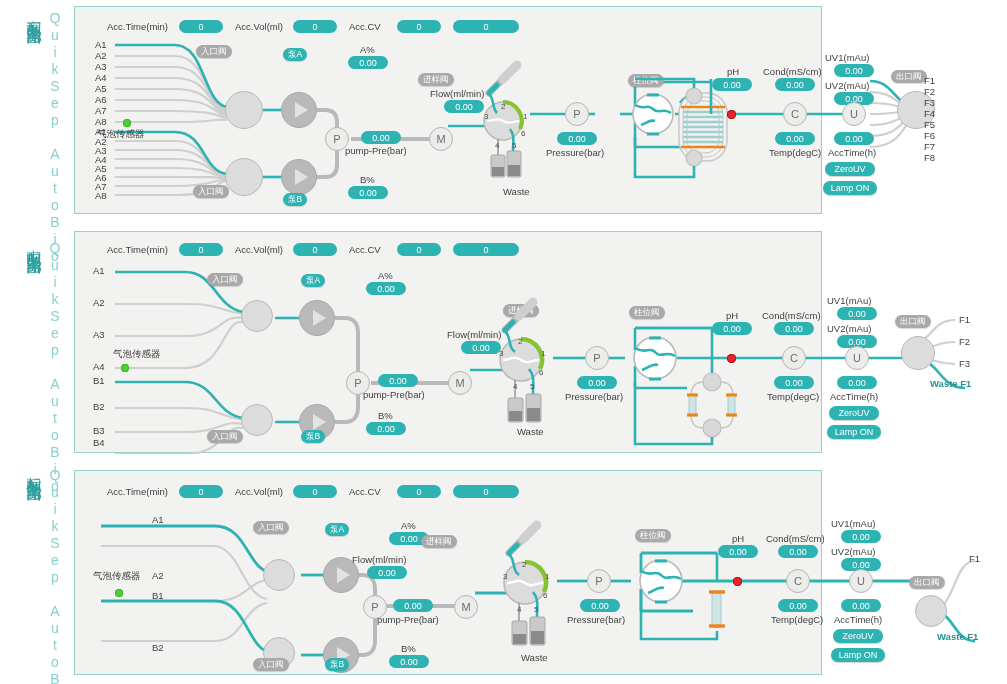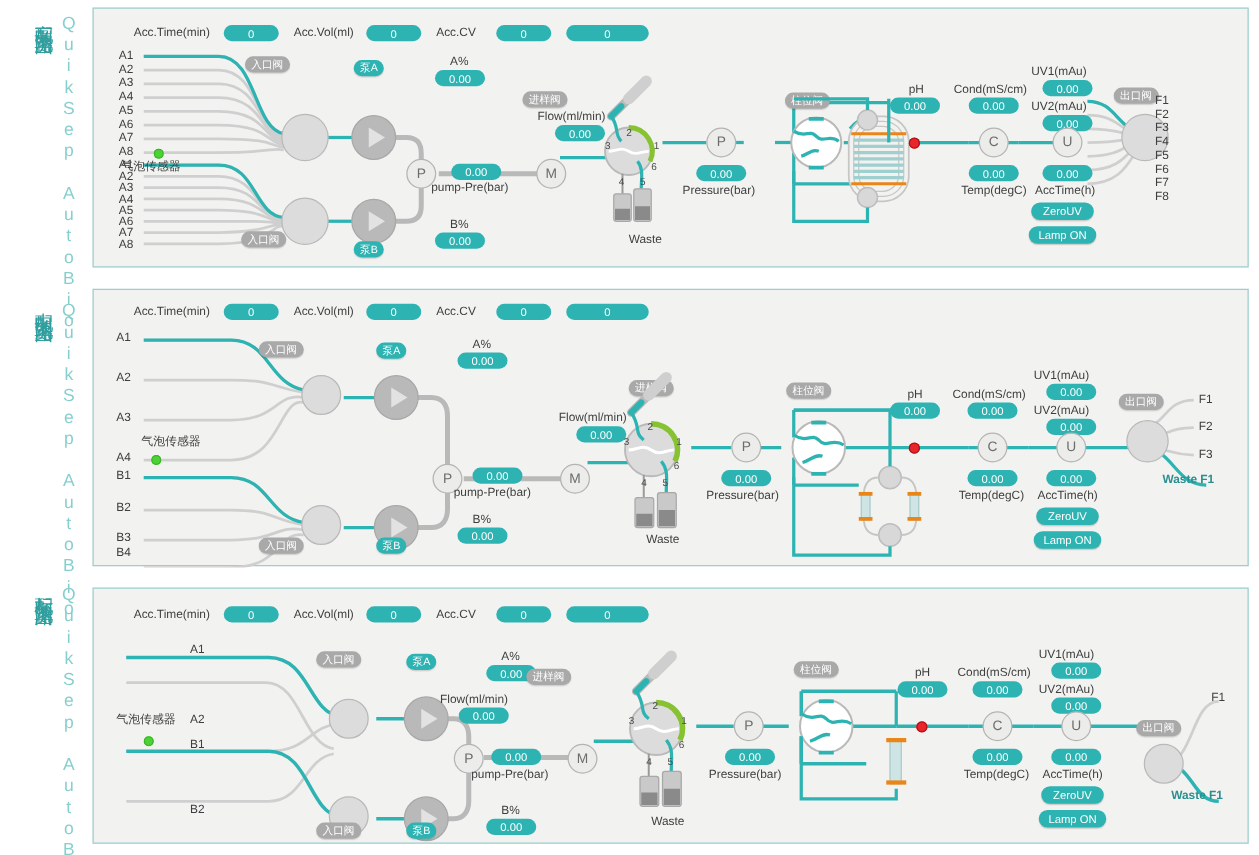--- a/index.html
+++ b/index.html
@@ -3,21 +3,21 @@
 <meta charset="utf-8">
 <style>
   html,body{margin:0;padding:0;background:#ffffff;}
   body{width:1007px;height:684px;font-family:"Liberation Sans","DejaVu Sans",sans-serif;overflow:hidden;position:relative;}
 
   .sidebar-label{position:absolute;left:0;width:74px;display:flex;align-items:flex-start;justify-content:flex-start;}
   .vtext{writing-mode:vertical-rl;text-orientation:upright;white-space:nowrap;font-size:15px;letter-spacing:2px;}
   .vtext.cn{color:#2f9e9e;font-weight:400;}
   .vtext.en{color:#87cfcf;font-size:14px;letter-spacing:1px;}
 
-  .panel{position:absolute;left:74px;width:925px;background:#f2f2f0;border:1px solid #9bcfcf;box-sizing:border-box;}
+  .panel{position:absolute;left:74px;width:748px;background:#f2f2f0;border:1px solid #9bcfcf;box-sizing:border-box;}
 
   .lbl{position:absolute;font-size:9.5px;color:#5b5b5b;white-space:nowrap;line-height:1;}
   .lbl.dark{color:#3e3e3e;}
   .lbl.port{font-size:8px;color:#4a4a4a;}
 
   .pill{position:absolute;background:#2eb3b3;color:#ffffff;font-size:9px;border-radius:9px;
         display:flex;align-items:center;justify-content:center;white-space:nowrap;box-sizing:border-box;}
   .pill.val{height:13px;width:40px;}
   .pill.btn{height:14px;border-radius:8px;box-shadow:0 1px 1px rgba(0,0,0,.18);}
 

